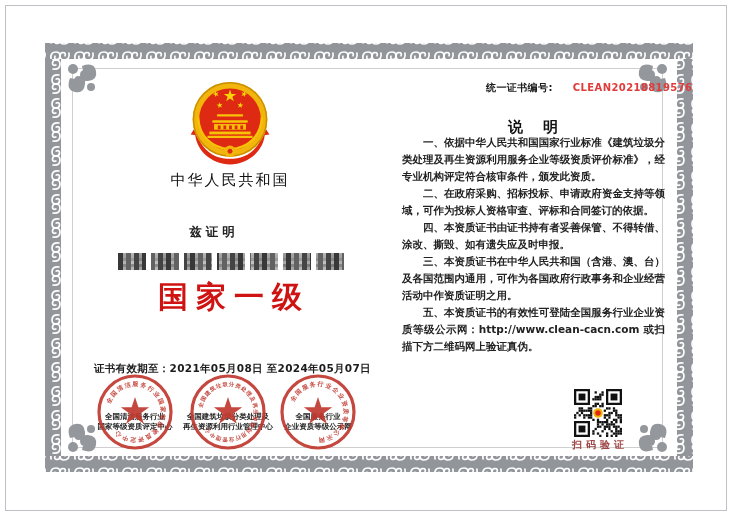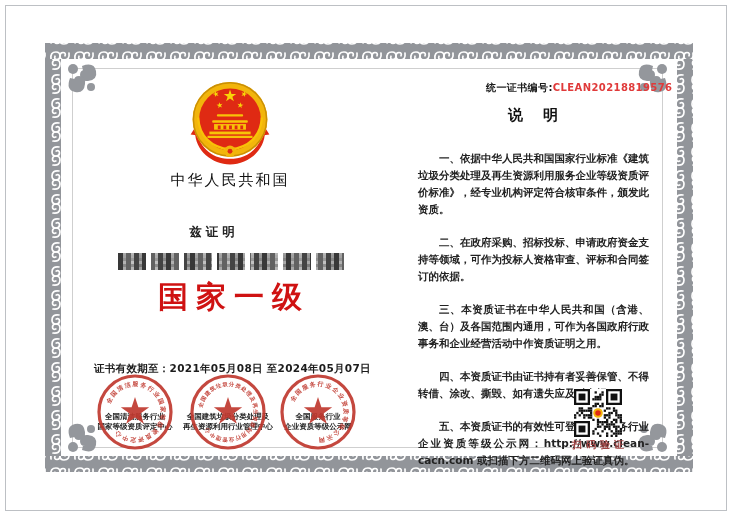--- a/index.html
+++ b/index.html
@@ -45,30 +45,30 @@
   .stamp-2{left:187px;top:371px;}
   .stamp-3{left:277px;top:371px;}
   .stamp-caption{
     position:absolute;top:412px;width:130px;text-align:center;z-index:1;
     font-size:7.5px;font-weight:700;line-height:9.5px;color:#222;
   }
   .cap-1{left:70px;} .cap-2{left:163px;} .cap-3{left:253px;}
 
   
   .cert-no{position:absolute;left:486px;top:81px;font-size:10px;font-weight:700;letter-spacing:.4px;}
-  .cert-no .num{color:#e03a3a;}
+  .cert-no .num{color:#e03a3a;margin-left:20px;}
   .explain-heading{
-    position:absolute;left:400px;top:106px;width:266px;text-align:center;
+    position:absolute;left:400px;top:118px;width:266px;text-align:center;
     font-size:15px;font-weight:700;letter-spacing:20px;text-indent:20px;color:#111;
   }
   .explain-body{
     position:absolute;left:402px;top:134px;width:263px;
     font-size:10.5px;font-weight:600;line-height:17px;color:#222;text-align:justify;
   }
-  .explain-body p{margin:16px;text-indent:2em;}
+  .explain-body p{margin:0;text-indent:2em;}
 
   .qr-box{position:absolute;left:574px;top:389px;width:48px;height:48px;}
   .qr-label{
     position:absolute;left:562px;top:438px;width:72px;text-align:center;
     font-size:10px;font-weight:700;letter-spacing:4px;text-indent:4px;color:#a04545;
   }
 </style>
 </head>
 <body>
 
@@ -218,22 +218,22 @@
 
   <div class="cert-no">
     <span>统一证书编号:</span><span class="num">CLEAN20218819576</span>
   </div>
 
   <div class="explain-heading">说明</div>
 
   <div class="explain-body">
     <p>一、依据中华人民共和国国家行业标准《建筑垃圾分类处理及再生资源利用服务企业等级资质评价标准》，经专业机构评定符合核审条件，颁发此资质。</p>
     <p>二、在政府采购、招标投标、申请政府资金支持等领域，可作为投标人资格审查、评标和合同签订的依据。</p>
+    <p>四、本资质证书由证书持有者妥善保管、不得转借、涂改、撕毁、如有遗失应及时申报。</p>
     <p>三、本资质证书在中华人民共和国（含港、澳、台）及各国范围内通用，可作为各国政府行政事务和企业经营活动中作资质证明之用。</p>
-    <p>四、本资质证书由证书持有者妥善保管、不得转借、涂改、撕毁、如有遗失应及时申报。</p>
     <p>五、本资质证书的有效性可登陆全国服务行业企业资质等级公示网：http://www.clean-cacn.com 或扫描下方二维码网上验证真伪。</p>
   </div>
 
   <div class="qr-box">
     <svg id="qrsvg" width="48" height="48" viewBox="0 0 21 21">
       <rect width="21" height="21" fill="#ffffff"></rect>
       <g id="qr-mods" fill="#111111">
           <rect x="9" y="1" width="1" height="1"></rect>
           <rect x="12" y="1" width="1" height="1"></rect>
           <rect x="11" y="2" width="1" height="1"></rect>

